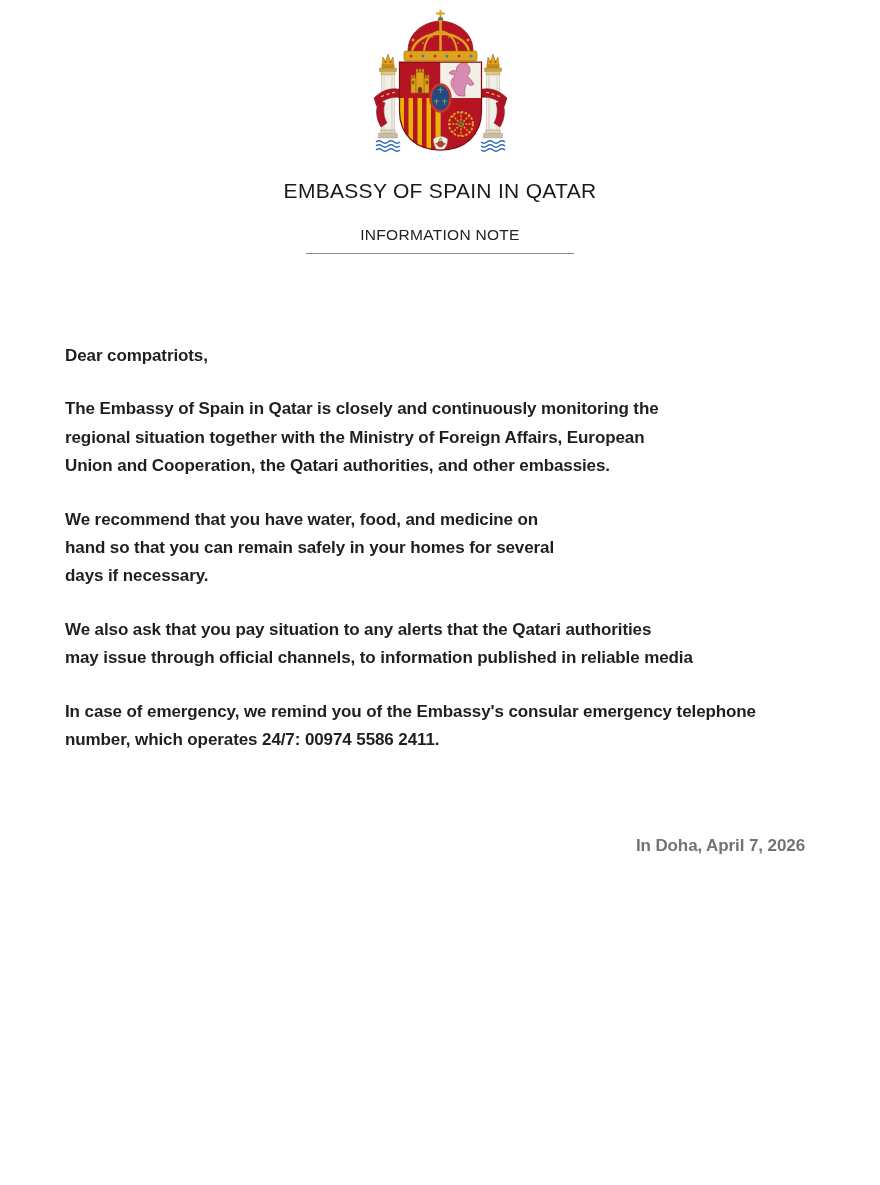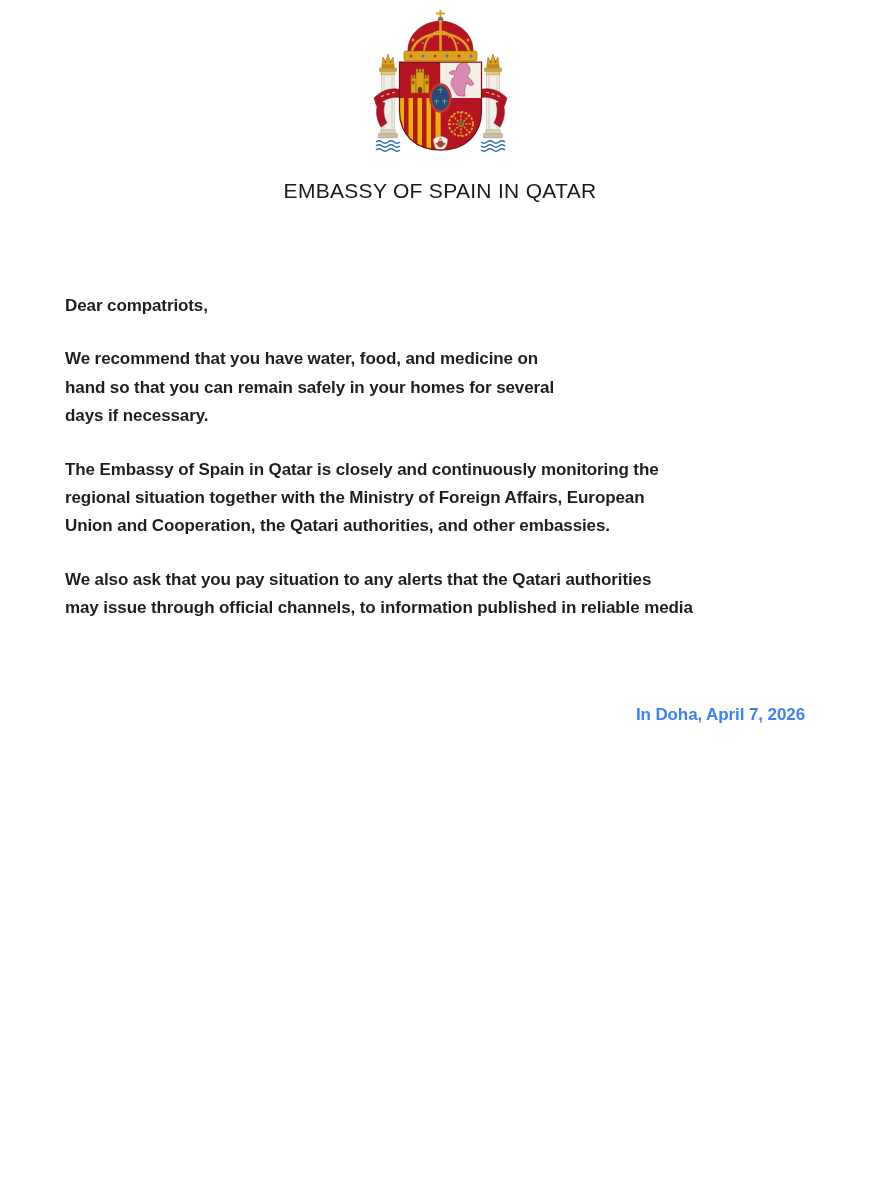--- a/index.html
+++ b/index.html
@@ -48,21 +48,21 @@
     font-weight: bold;
   }
   .para { margin: 0 0 25px 0; }
   .para.closing { margin-bottom: 0; }
   .line { white-space: nowrap; }
   .dateline {
     margin-top: 78px;
     text-align: right;
     font-size: 17px;
     line-height: 28.4px;
-    color: #3b82f6;
+    color: #737373;
   }
   
   .c-red { fill: #b61423; }
   .c-gold { fill: #e0a11b; }
   .c-gold-dk { fill: #c28a10; }
   .c-white { fill: #f3efe7; }
   .s-goldline { stroke: #8a6508; stroke-width: 1; }
 </style>
 </head>
 <body>
@@ -197,39 +197,46 @@
             <path d="M135,159 L135,170 M130,164 C132,162 138,162 140,164"></path>
             <path d="M127,182 L127,193 M122,187 C124,185 130,185 132,187"></path>
             <path d="M143,182 L143,193 M138,187 C140,185 146,185 148,187"></path>
           </g>
         </g>
       </g>
     </svg>
   </div>
 
   <h1 class="doc-title">EMBASSY OF SPAIN IN QATAR</h1>
+  <div class="subtitle-row">
+    <h2 class="doc-subtitle">INFORMATION NOTE</h2>
+  </div>
 
   <div class="doc-body">
     <p class="para">Dear compatriots,</p>
+
+    <div class="para">
+      <div class="line">The Embassy of Spain in Qatar is closely and continuously monitoring the</div>
+      <div class="line">regional situation together with the Ministry of Foreign Affairs, European</div>
+      <div class="line">Union and Cooperation, the Qatari authorities, and other embassies.</div>
+    </div>
 
     <div class="para">
       <div class="line">We recommend that you have water, food, and medicine on</div>
       <div class="line">hand so that you can remain safely in your homes for several</div>
       <div class="line">days if necessary.</div>
     </div>
 
     <div class="para">
-      <div class="line">The Embassy of Spain in Qatar is closely and continuously monitoring the</div>
-      <div class="line">regional situation together with the Ministry of Foreign Affairs, European</div>
-      <div class="line">Union and Cooperation, the Qatari authorities, and other embassies.</div>
-    </div>
-
-    <div class="para">
       <div class="line">We also ask that you pay situation to any alerts that the Qatari authorities</div>
       <div class="line">may issue through official channels, to information published in reliable media</div>
     </div>
 
+    <div class="para">
+      <div class="line">In case of emergency, we remind you of the Embassy's consular emergency telephone</div>
+      <div class="line">number, which operates 24/7: 00974 5586 2411.</div>
+    </div>
 
 
     <div class="dateline">In Doha, April 7, 2026</div>
   </div>
 
 </div>
 
 </body></html>

